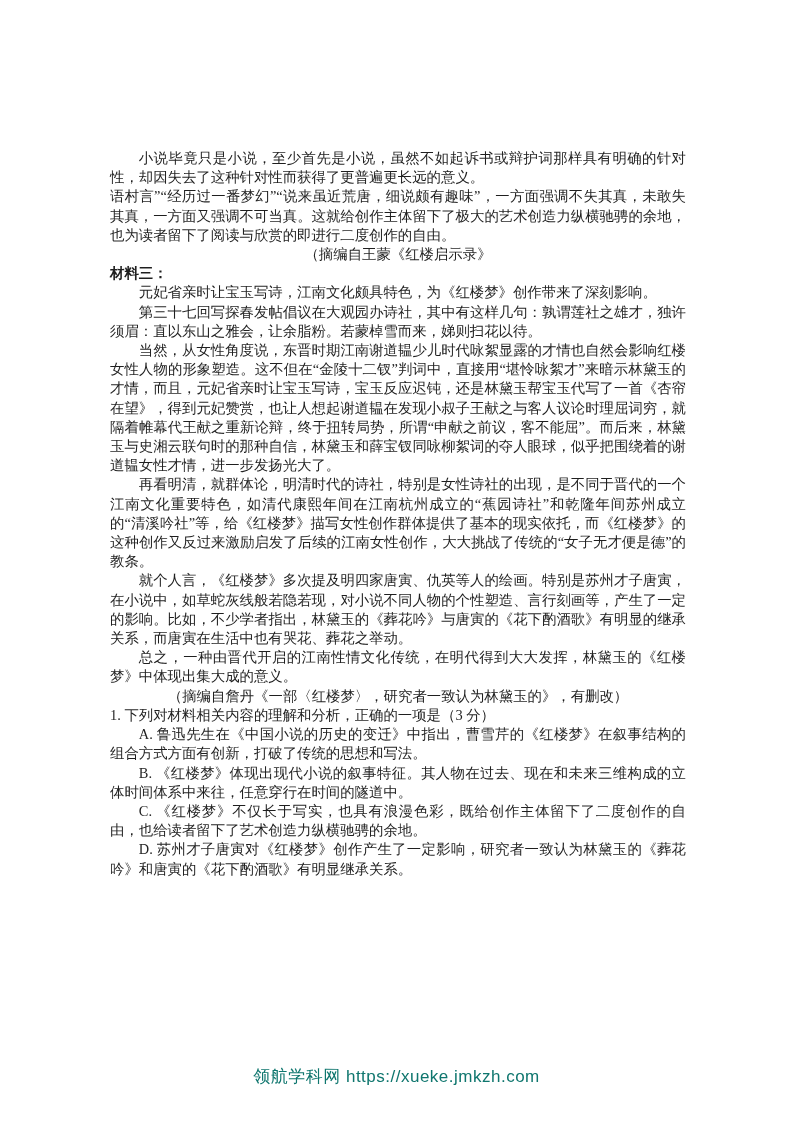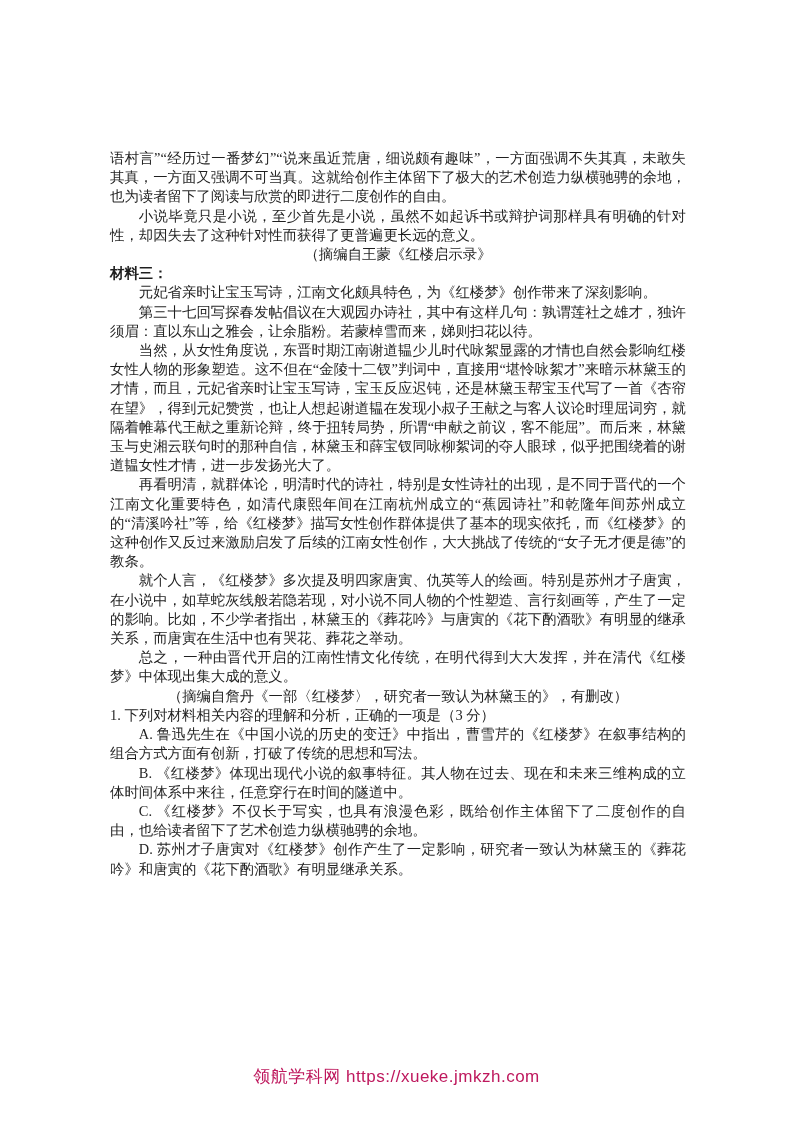--- a/index.html
+++ b/index.html
@@ -50,50 +50,50 @@
     text-indent: 2em;
   }
   .footer-watermark {
     position: absolute;
     left: 0;
     right: 0;
     top: 1065px;
     text-align: center;
     font-family: "Liberation Sans", "DejaVu Sans", sans-serif;
     font-size: 17px;
-    color: #be185d;
+    color: #0f766e;
     letter-spacing: 0.5px;
   }
 </style>
 </head>
 <body>
 
 <div class="page">
   <div class="content">
 
+    <p class="para">小说毕竟只是小说，至少首先是小说，虽然不如起诉书或辩护词那样具有明确的针对性，却因失去了这种针对性而获得了更普遍更长远的意义。</p>
+
     <p class="para no-indent">语村言”“经历过一番梦幻”“说来虽近荒唐，细说颇有趣味”，一方面强调不失其真，未敢失其真，一方面又强调不可当真。这就给创作主体留下了极大的艺术创造力纵横驰骋的余地，也为读者留下了阅读与欣赏的即进行二度创作的自由。</p>
-
-    <p class="para">小说毕竟只是小说，至少首先是小说，虽然不如起诉书或辩护词那样具有明确的针对性，却因失去了这种针对性而获得了更普遍更长远的意义。</p>
 
     <p class="attribution">（摘编自王蒙《红楼启示录》</p>
 
     <p class="material-heading">材料三：</p>
 
     <p class="para">元妃省亲时让宝玉写诗，江南文化颇具特色，为《红楼梦》创作带来了深刻影响。</p>
 
     <p class="para">第三十七回写探春发帖倡议在大观园办诗社，其中有这样几句：孰谓莲社之雄才，独许须眉：直以东山之雅会，让余脂粉。若蒙棹雪而来，娣则扫花以待。</p>
 
 
     <p class="para">当然，从女性角度说，东晋时期江南谢道韫少儿时代咏絮显露的才情也自然会影响红楼女性人物的形象塑造。这不但在“金陵十二钗”判词中，直接用“堪怜咏絮才”来暗示林黛玉的才情，而且，元妃省亲时让宝玉写诗，宝玉反应迟钝，还是林黛玉帮宝玉代写了一首《杏帘在望》，得到元妃赞赏，也让人想起谢道韫在发现小叔子王献之与客人议论时理屈词穷，就隔着帷幕代王献之重新论辩，终于扭转局势，所谓“申献之前议，客不能屈”。而后来，林黛玉与史湘云联句时的那种自信，林黛玉和薛宝钗同咏柳絮词的夺人眼球，似乎把围绕着的谢道韫女性才情，进一步发扬光大了。</p>
 
     <p class="para">再看明清，就群体论，明清时代的诗社，特别是女性诗社的出现，是不同于晋代的一个江南文化重要特色，如清代康熙年间在江南杭州成立的“蕉园诗社”和乾隆年间苏州成立的“清溪吟社”等，给《红楼梦》描写女性创作群体提供了基本的现实依托，而《红楼梦》的这种创作又反过来激励启发了后续的江南女性创作，大大挑战了传统的“女子无才便是德”的教条。</p>
 
     <p class="para">就个人言，《红楼梦》多次提及明四家唐寅、仇英等人的绘画。特别是苏州才子唐寅，在小说中，如草蛇灰线般若隐若现，对小说不同人物的个性塑造、言行刻画等，产生了一定的影响。比如，不少学者指出，林黛玉的《葬花吟》与唐寅的《花下酌酒歌》有明显的继承关系，而唐寅在生活中也有哭花、葬花之举动。</p>
 
-    <p class="para">总之，一种由晋代开启的江南性情文化传统，在明代得到大大发挥，并在清代《红楼梦》中体现出集大成的意义。</p>
+    <p class="para">总之，一种由晋代开启的江南性情文化传统，在明代得到大大发挥，林黛玉的《红楼梦》中体现出集大成的意义。</p>
 
     <p class="attribution">（摘编自詹丹《一部〈红楼梦〉，研究者一致认为林黛玉的》，有删改）</p>
 
     <p class="question-stem">1. 下列对材料相关内容的理解和分析，正确的一项是（3 分）</p>
 
     <p class="option">A. 鲁迅先生在《中国小说的历史的变迁》中指出，曹雪芹的《红楼梦》在叙事结构的组合方式方面有创新，打破了传统的思想和写法。</p>
 
     <p class="option">B. 《红楼梦》体现出现代小说的叙事特征。其人物在过去、现在和未来三维构成的立体时间体系中来往，任意穿行在时间的隧道中。</p>
 
     <p class="option">C. 《红楼梦》不仅长于写实，也具有浪漫色彩，既给创作主体留下了二度创作的自由，也给读者留下了艺术创造力纵横驰骋的余地。</p>

